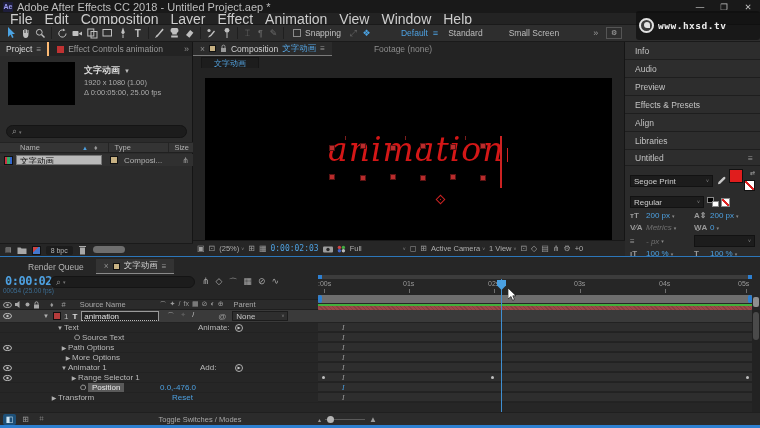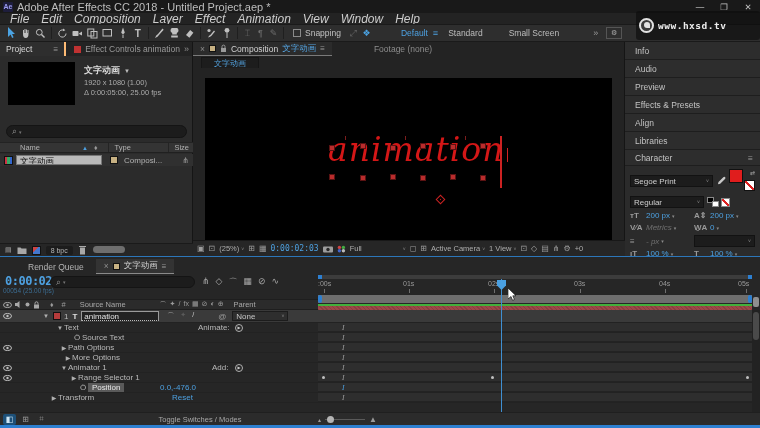--- a/index.html
+++ b/index.html
@@ -14,21 +14,21 @@
   
   .titlebar { position:absolute; left:0; top:0; width:760px; height:13px;
     background:#191919; display:flex; align-items:center; }
   .ae-badge { width:10px; height:10px; margin:0 4px 0 3px; background:#1e1e3d;
     color:#9b9bef; font-size:7px; font-weight:bold; display:flex; align-items:center; justify-content:center; border-radius:1px;}
   .win-title { font-size:11px; color:#bdbdbd; }
   .win-ctrls { margin-left:auto; display:flex; }
   .win-ctrls span { width:24px; text-align:center; font-size:8.5px; color:#c2c2c2; cursor:default;}
   .menubar { position:absolute; left:0; top:13px; width:760px; height:11px;
     background:#232323; display:flex; align-items:center; padding-left:4px;}
-  .menubar span { padding:0 6px; font-size:12px; color:#cdcdcd;font-style:italic; }
+  .menubar span { padding:0 6px; font-size:14px; color:#cdcdcd; }
   .toolbar { position:absolute; left:0; top:24px; width:760px; height:18px;
     background:#2e2e2e; border-top:1px solid #1a1a1a; border-bottom:1px solid #1a1a1a;
     display:flex; align-items:center; padding-left:3px; }
   .tool { width:15px; height:15px; display:flex; align-items:center; justify-content:center; }
   .tsep { width:1px; height:12px; background:#1f1f1f; margin:0 3px; }
   .tb-dim { color:#6f6f6f; font-size:9px; width:13px; text-align:center;}
   .snap-box { width:8px; height:8px; border:1px solid #8a8a8a; margin:0 4px 0 6px; background:#2e2e2e;}
   .snap-lbl { font-size:8.5px; color:#c0c0c0; margin-right:6px;}
   .ws-active { color:#4da0e0; font-size:8.5px; margin-left:28px;}
   .ws-menu { color:#4da0e0; font-size:9px; margin:0 10px 0 5px;}
@@ -41,21 +41,21 @@
   .wm-logo { width:15px; height:15px; border:2px solid #e2e2e2; border-radius:50%;
     margin-right:4px; position:relative; background:#3a3a3a;}
   .wm-logo:after { content:""; position:absolute; left:3px; top:2px; width:6px; height:6px;
     border-radius:50% 50% 0 50%; background:#e2e2e2;}
   .wm-text { color:#ececec; font-weight:bold; font-size:9.5px; letter-spacing:.5px; font-family:"DejaVu Sans Mono",monospace;}
 
   
   .project { position:absolute; left:0; top:42px; width:193px; height:214px;
     background:#2b2b2b; border-right:1px solid #151515;}
   .ptabs { height:14px; background:#232323; display:flex; align-items:center;}
-  .ptab-active { background:#2e2e2e; height:14px; display:flex; align-items:center; padding:0 6px; gap:21px;
+  .ptab-active { background:#2e2e2e; height:14px; display:flex; align-items:center; padding:0 6px; gap:4px;
     border-right:2px solid #fdba74;}
   .ptab-active b { font-weight:normal; font-size:8.5px; color:#d6d6d6;}
   .pmenu-ic { color:#9a9a9a; font-size:8px;}
   .ec-sq { width:7px; height:7px; background:#c03232; margin-left:8px;}
   .ec-lbl { color:#9a9a9a; font-size:8.5px; margin-left:4px; white-space:nowrap;}
   .p-ovf { margin-left:auto; margin-right:3px; color:#8d8d8d;}
   .p-thumb { position:absolute; left:8px; top:20px; width:67px; height:43px; background:#000;}
   .p-compname { position:absolute; left:84px; top:22px; font-size:9px; color:#dadada; font-weight:bold;}
   .p-compname .car { font-size:6px; color:#bbb; margin-left:4px; font-weight:normal;}
   .p-info { position:absolute; left:84px; font-size:7.5px; color:#ababab; white-space:nowrap;}
@@ -498,21 +498,21 @@
     <div class="sp-head">
         <span>Effects &amp; Presets</span>
       </div>
     <div class="sp-head">
         <span>Align</span>
       </div>
     <div class="sp-head">
         <span>Libraries</span>
       </div>
     <div class="sp-head char">
-      <span>Character</span>
+      <span>Untitled</span>
       <span class="m">≡</span>
     </div>
     <div class="char-body">
       <div class="crow">
         <span class="sel">
             <span>Segoe Print</span>
             <span class="a">˅</span>
           </span>
         <span>
             <svg width="10" height="10" viewBox="0 0 10 10">
@@ -748,21 +748,21 @@
 
       <div class="trow">
         <span class="g" style="margin-left:3px">
             <svg width="9" height="6" viewBox="0 0 9 6">
               <ellipse cx="4.5" cy="3" rx="4" ry="2.6" fill="none" stroke="#c0c0c0"></ellipse>
               <circle cx="4.5" cy="3" r="1.2" fill="#c0c0c0"></circle>
             </svg>
           </span>
         <span class="arr" style="margin-left:48px">▼</span>
         <span>Animator 1</span>
-        <span class="rlabel" style="left:212px">Add:</span>
+        <span class="rlabel" style="left:200px">Add:</span>
         <span class="round-btn" style="position:absolute;left:232px">▶</span>
         <span class="track">
             <i class="ibeam">I</i>
           </span>
       </div>
 
       <div class="trow">
         <span class="g" style="margin-left:3px">
             <svg width="9" height="6" viewBox="0 0 9 6">
               <ellipse cx="4.5" cy="3" rx="4" ry="2.6" fill="none" stroke="#c0c0c0"></ellipse>

